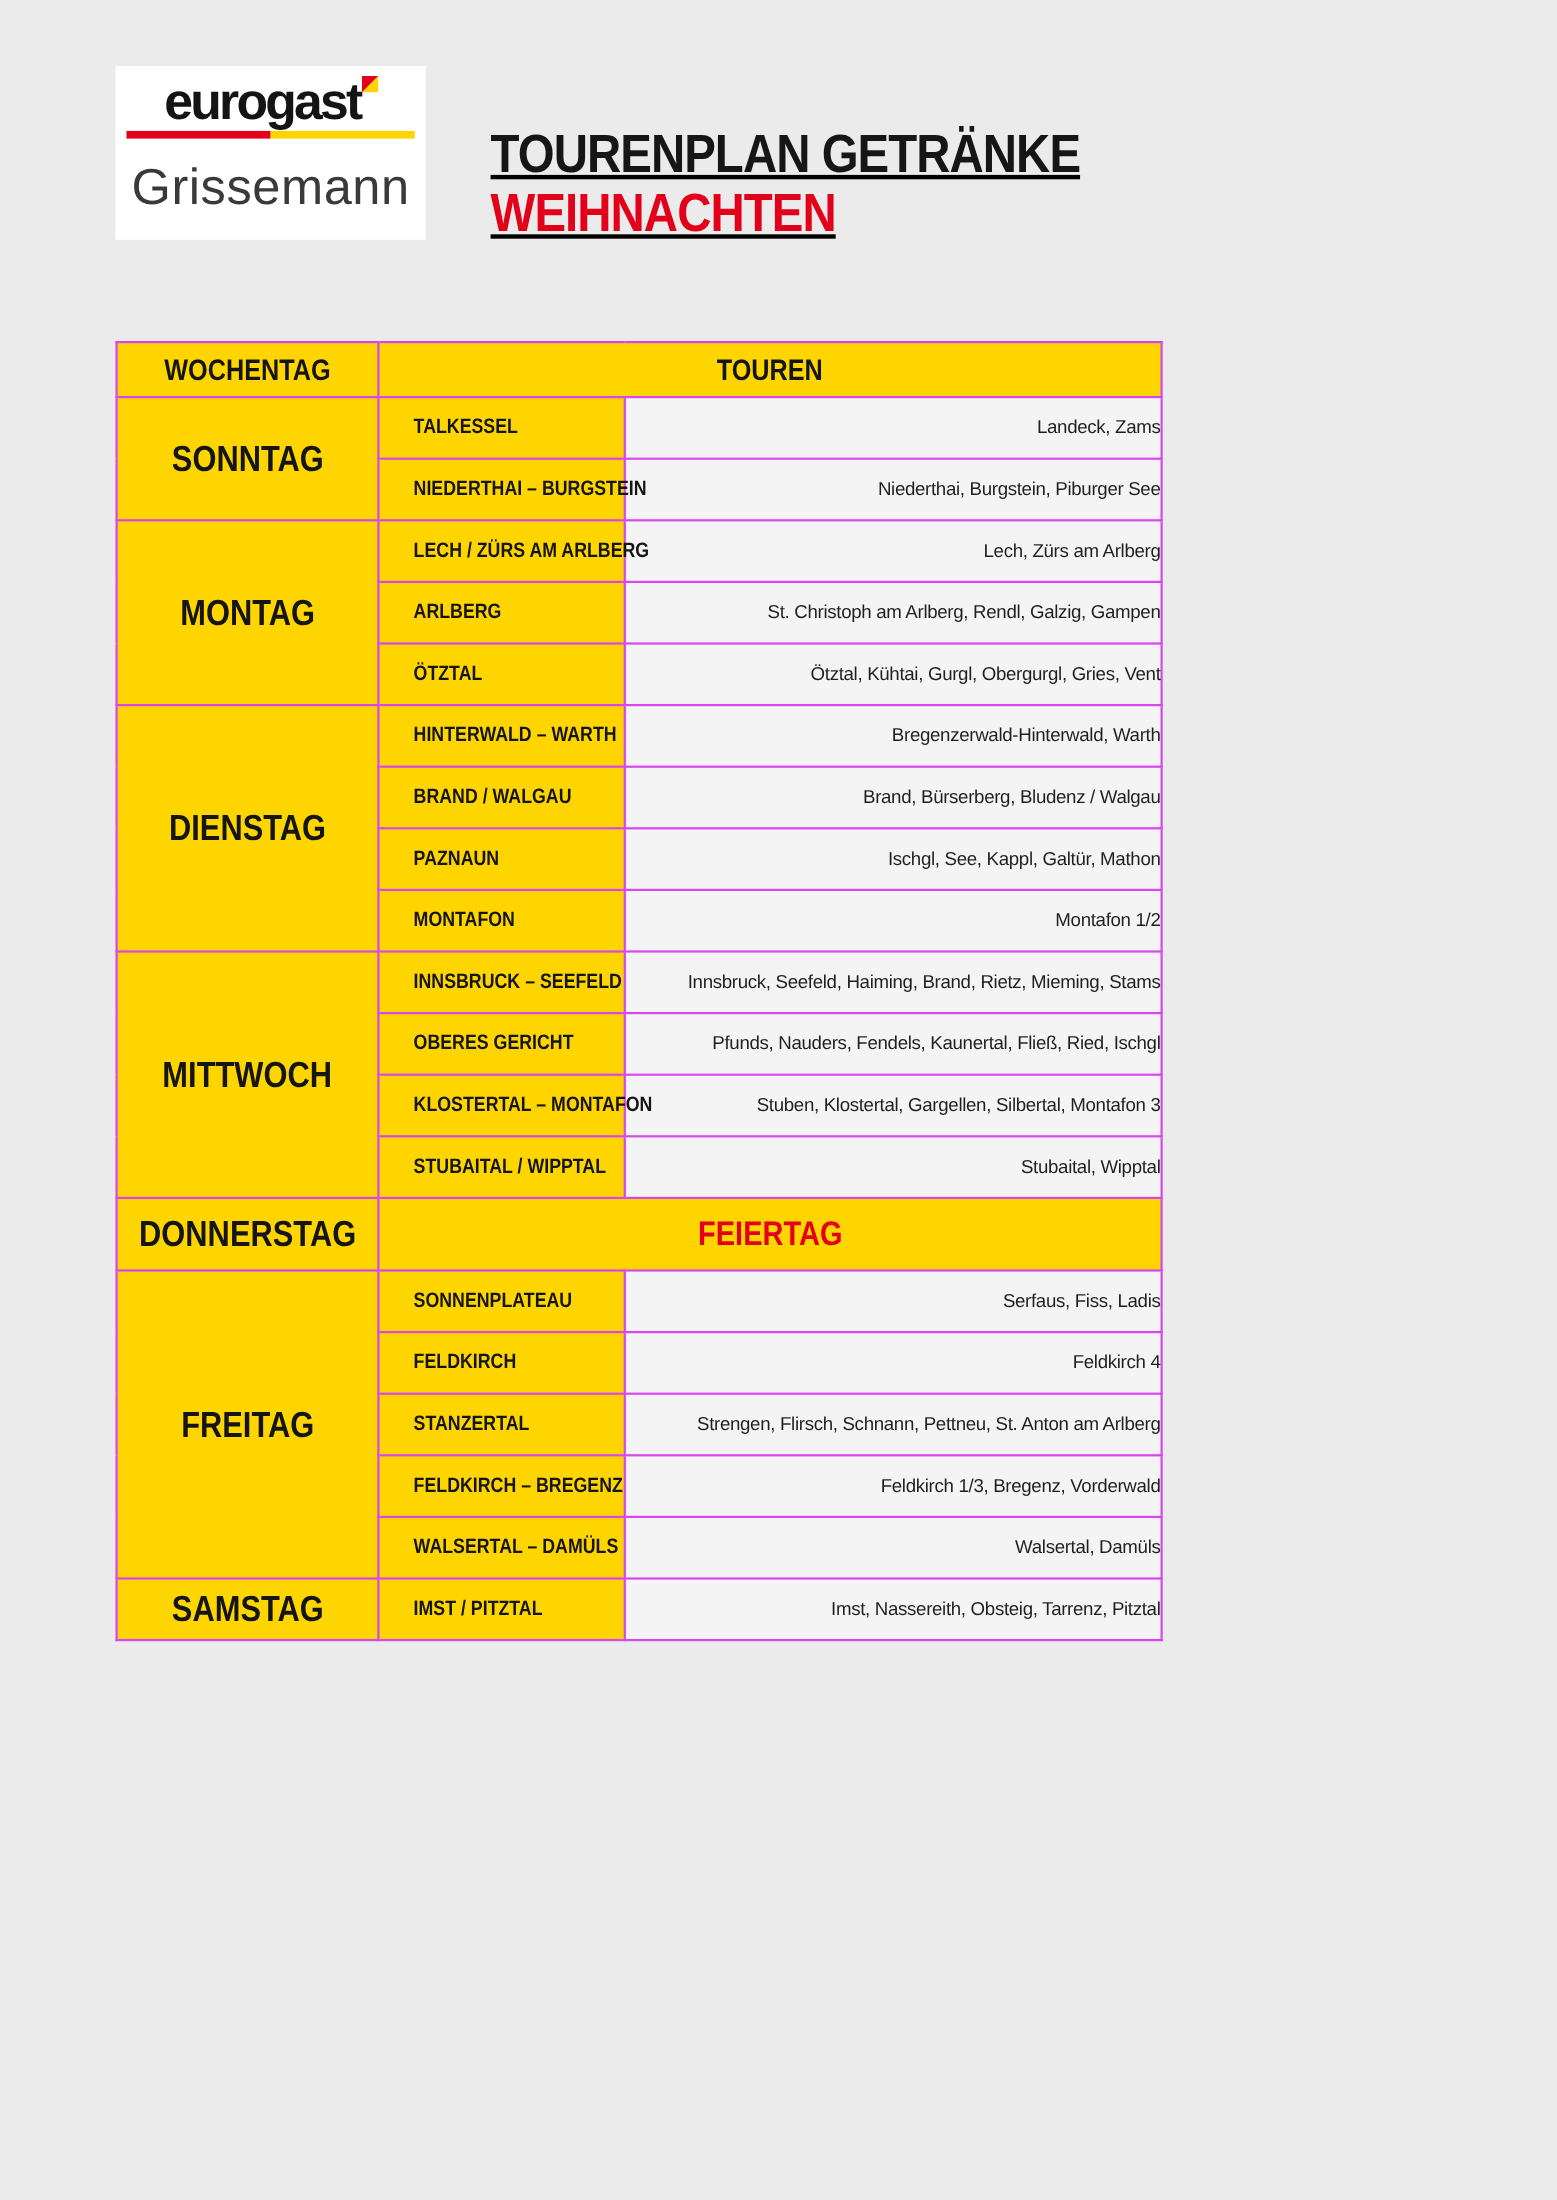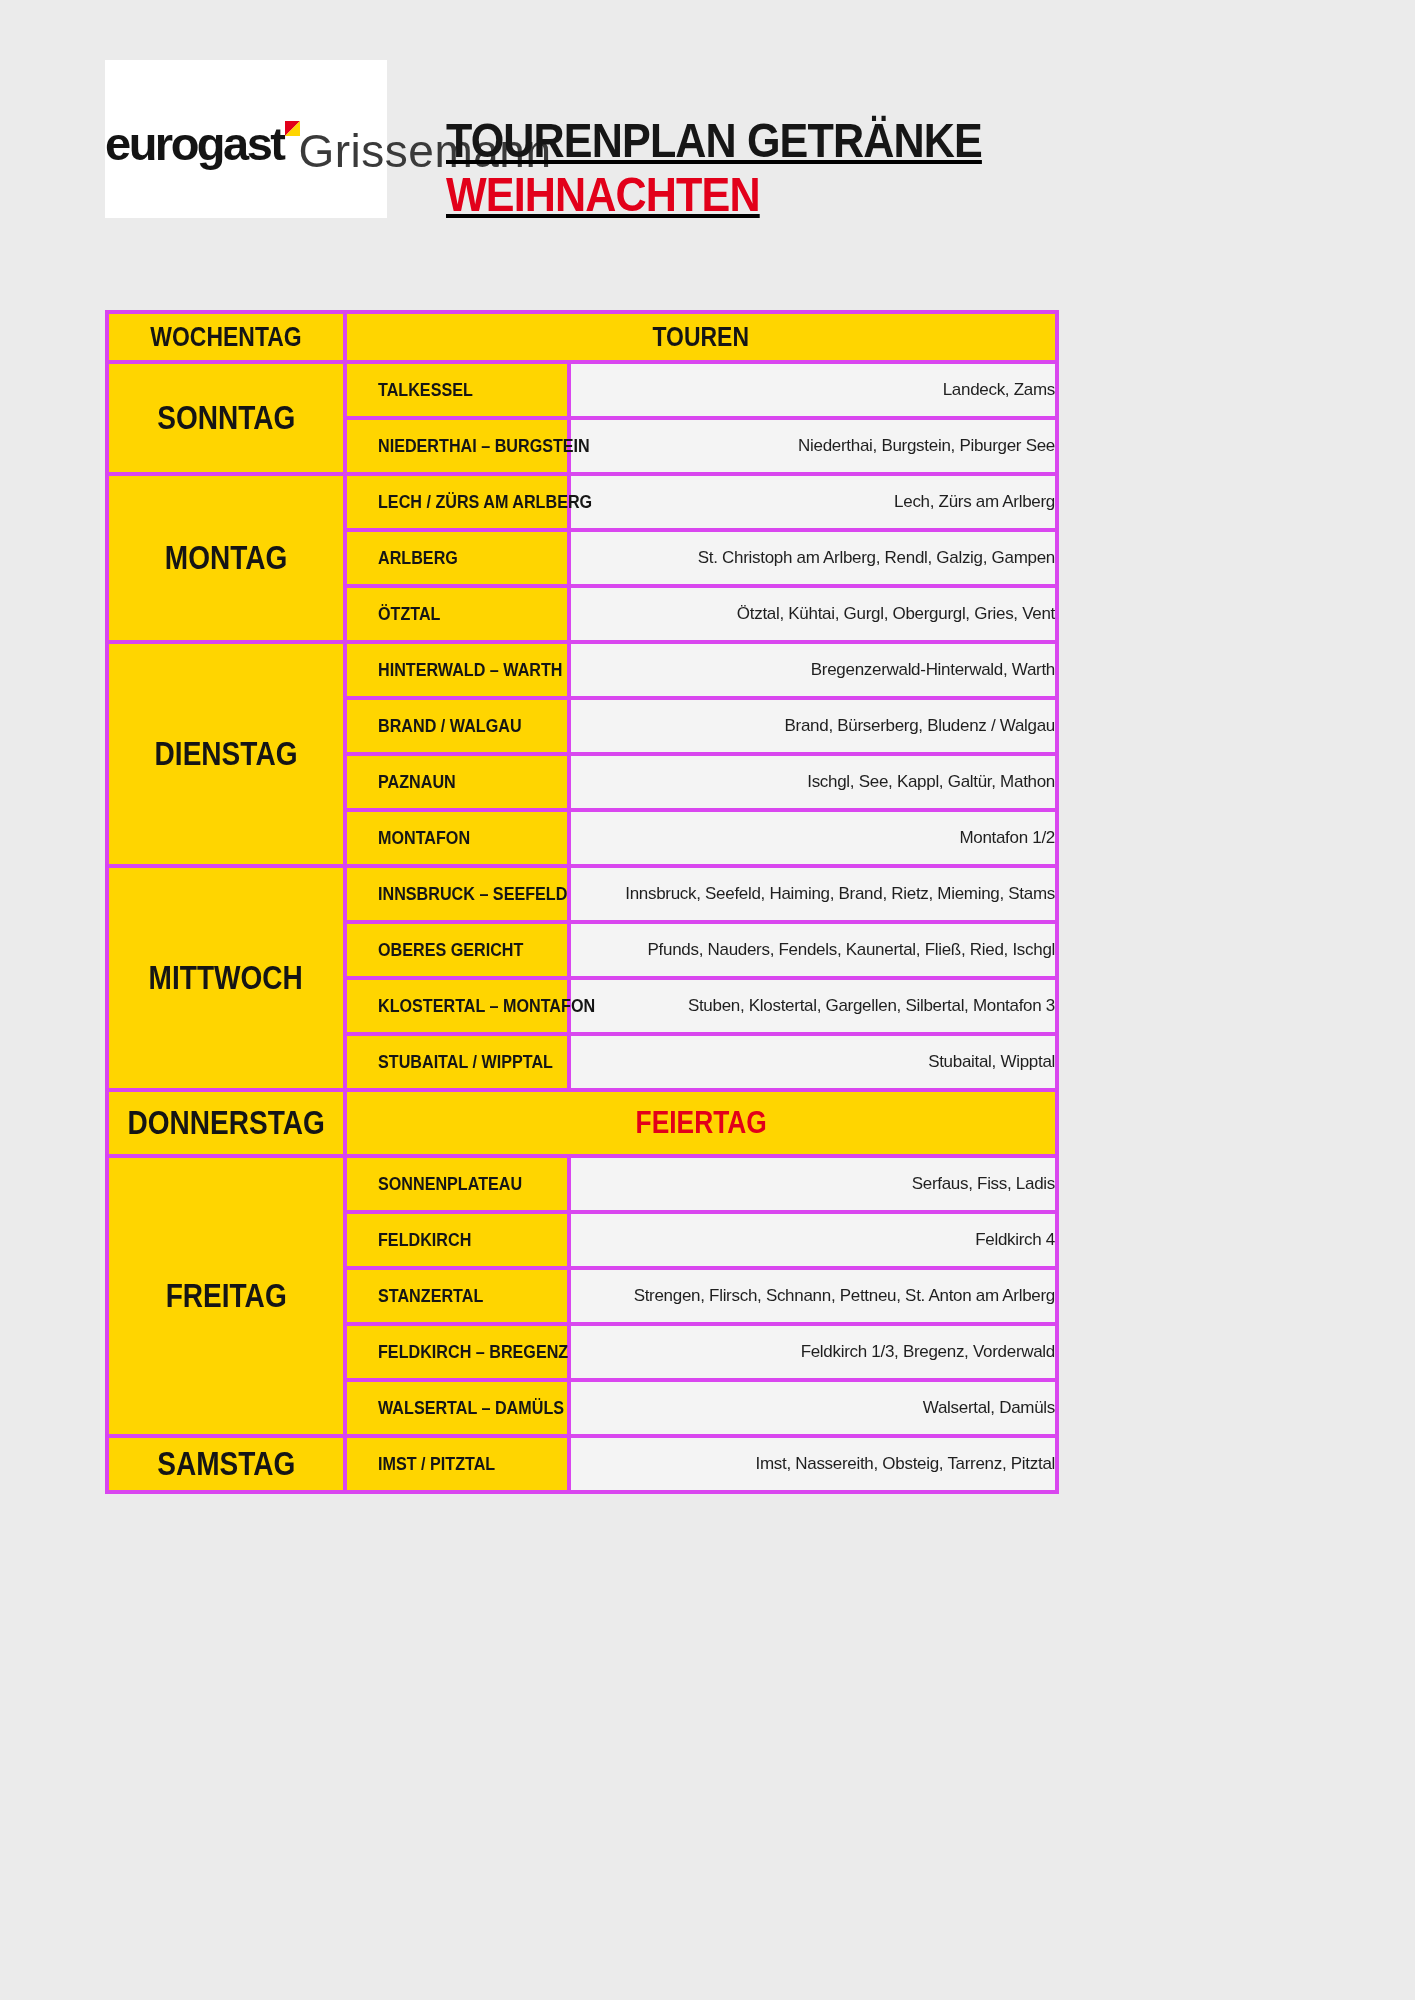--- a/index.html
+++ b/index.html
@@ -11,21 +11,21 @@
     font-family:"Liberation Sans", sans-serif;
     position:relative;
     overflow:hidden;
   }
 
   
   .logo-box {
     position:absolute; left:105px; top:60px;
     width:282px; height:158px;
     background:#ffffff;
-    display:flex; flex-direction:row; align-items:center;
+    display:flex; flex-direction:column; align-items:center;
     padding-top:8px;
   }
   .logo-word {
     font-size:47px; font-weight:bold; color:#141414;
     letter-spacing:-2.5px; line-height:1; position:relative;
     white-space:nowrap;
   }
   .logo-flag {
     display:inline-block; width:15px; height:15px;
     position:relative; top:-24px; left:1px;
@@ -49,21 +49,21 @@
     white-space:nowrap;
   }
   .title-line.red2 { color:#e2001a; }
 
   
   table.plan {
     position:absolute; left:105px; top:310px;
     width:950px;
     border-collapse:collapse; table-layout:fixed;
   }
-  .plan td { border:4px solid #d946ef; vertical-align:middle; }
+  .plan td { border:2px solid #d946ef; vertical-align:middle; }
   .plan thead tr { height:50px; }
   .plan tbody tr { height:56px; }
   .plan tbody tr.holiday { height:66px; }
 
   td.yel { background:#ffd500; }
   td.day, td.hdrcell, td.feiertag { text-align:center; }
 
   .cond {
     display:inline-block; white-space:nowrap;
     transform:scaleX(0.85); transform-origin:center center;

